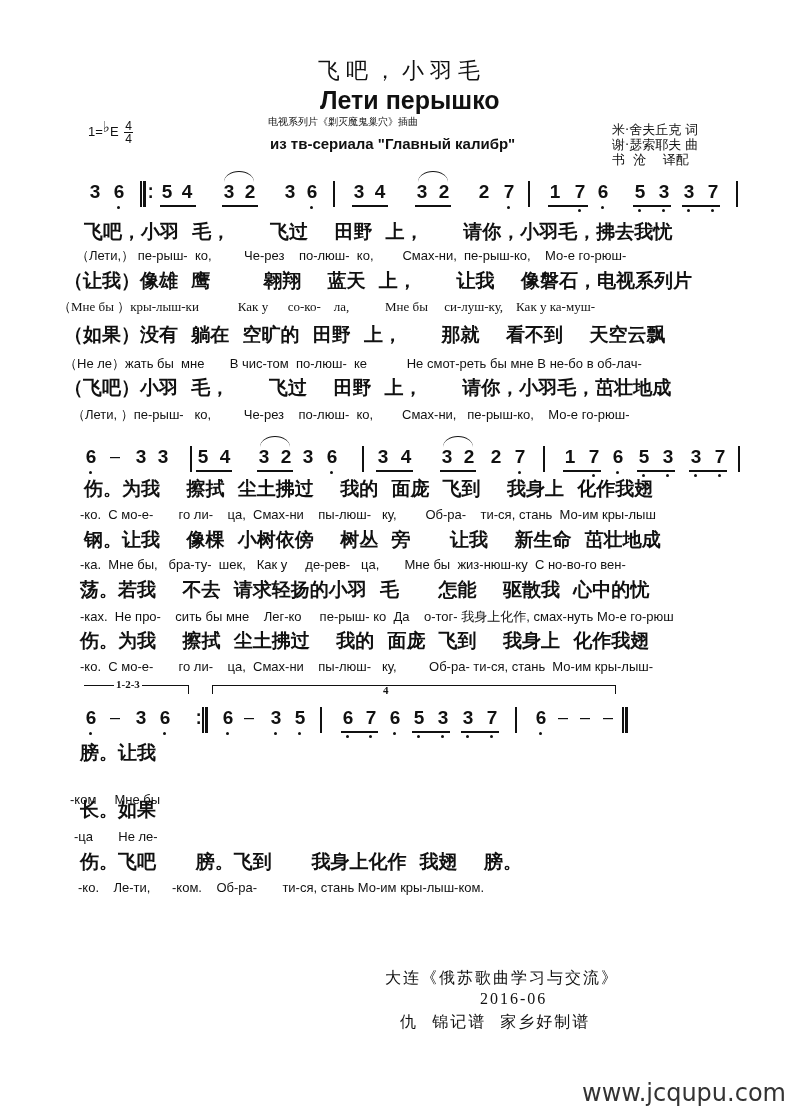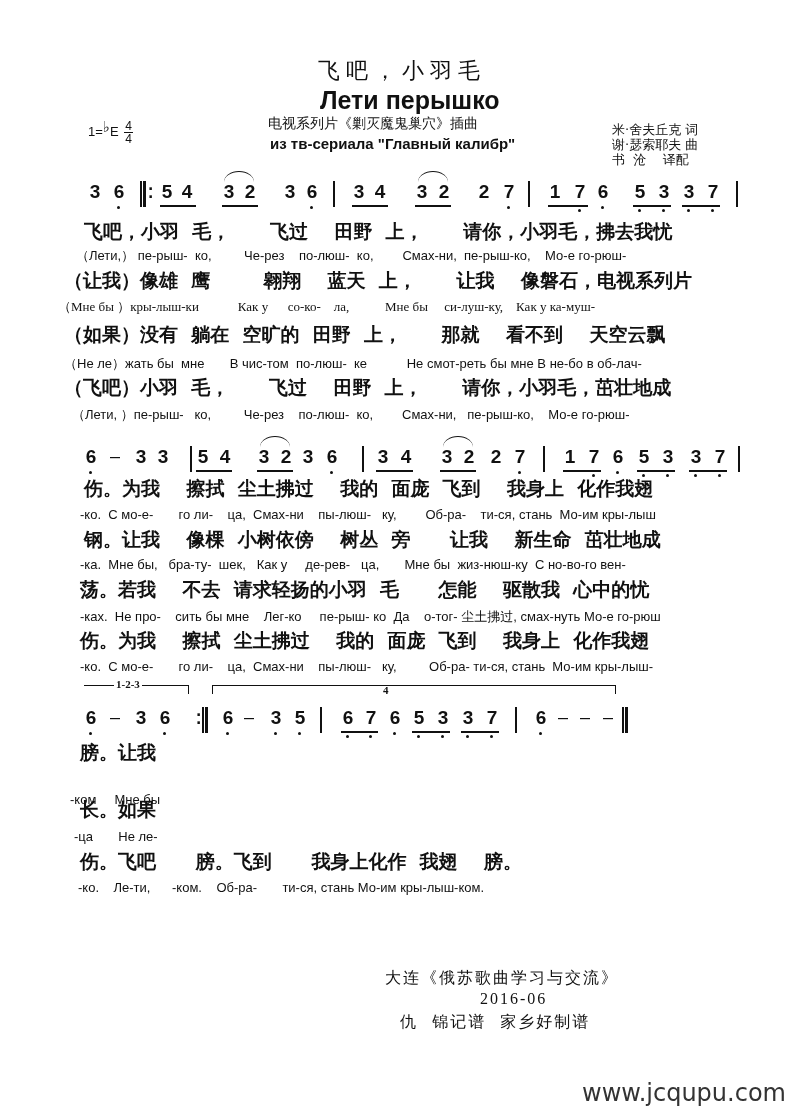--- a/index.html
+++ b/index.html
@@ -1,20 +1,20 @@
 <!DOCTYPE html>
 <html><head>
 <meta charset="utf-8">
 <style>
   html, body { margin: 0; padding: 0; background: #ffffff; }
   body { width: 790px; height: 1119px; position: relative; overflow: hidden; color: #111; font-family: "DejaVu Sans", sans-serif; }
   .abs { position: absolute; white-space: nowrap; }
   .title-cn { font-family: "DejaVu Serif", serif; font-size: 22px; letter-spacing: 6px; }
   .title-ru { font-family: "Liberation Sans", sans-serif; font-weight: bold; font-size: 25px; }
-  .sub-cn { font-family: "DejaVu Sans", sans-serif; font-size: 14px; }
+  .sub-cn { font-family: "DejaVu Sans", sans-serif; font-size: 10px; }
   .sub-ru { font-family: "Liberation Sans", sans-serif; font-weight: bold; font-size: 15px; }
   .credit { font-family: "DejaVu Sans", sans-serif; font-size: 13px; line-height: 15px; }
   .key { font-family: Liberation Sans, sans-serif; font-size: 13px; }
   .key .frac { display: inline-block; vertical-align: middle; text-align: center; font-size: 12px; line-height: 12px; margin-left: 2px; }
   .key .frac span { display: block; }
   .key .frac .n { border-bottom: 1px solid #111; padding: 0 1px; }
   .key .flat { font-size: 15px; position: relative; top: -4px; }
 
   .staff { position: absolute; height: 34px; }
   .note { position: absolute; font-family: "Liberation Sans", sans-serif; font-weight: bold; font-size: 19px; top: 0; width: 14px; text-align: center; }
@@ -139,21 +139,21 @@
     <div class="note dot ul" style="left: 661px;">3</div>
     <div class="note dot ul" style="left: 689px;">3</div>
     <div class="note dot ul" style="left: 713px;">7</div>
   </div>
 <div>
   <div class="lyr-cn" style="left:84px; top:476px; white-space:pre;">伤。为我    擦拭  尘土拂过    我的  面庞  飞到    我身上  化作我翅</div>
   <div class="lyr-ru" style="left:80px; top:507px; white-space:pre;">-ко.  С мо-е-       го ли-    ца,  Смах-ни    пы-люш-   ку,        Об-ра-    ти-ся, стань  Мо-им кры-лыш</div>
   <div class="lyr-cn" style="left:84px; top:527px; white-space:pre;">钢。让我    像棵  小树依傍    树丛  旁      让我    新生命  茁壮地成</div>
   <div class="lyr-ru" style="left:80px; top:557px; white-space:pre;">-ка.  Мне бы,   бра-ту-  шек,   Как у     де-рев-   ца,       Мне бы  жиз-нюш-ку  С но-во-го вен-</div>
   <div class="lyr-cn" style="left:80px; top:577px; white-space:pre;">荡。若我    不去  请求轻扬的小羽  毛      怎能    驱散我  心中的忧</div>
-  <div class="lyr-ru" style="left:80px; top:608px; white-space:pre;">-ках.  Не про-    сить бы мне    Лег-ко     пе-рыш- ко  Да    о-тог- 尘土拂过, смах-нуть Мо-е го-рюш</div>
+  <div class="lyr-ru" style="left:80px; top:608px; white-space:pre;">-ках.  Не про-    сить бы мне    Лег-ко     пе-рыш- ко  Да    о-тог- 我身上化作, смах-нуть Мо-е го-рюш</div>
   <div class="lyr-cn" style="left:80px; top:628px; white-space:pre;">伤。为我    擦拭  尘土拂过    我的  面庞  飞到    我身上  化作我翅</div>
   <div class="lyr-ru" style="left:80px; top:659px; white-space:pre;">-ко.  С мо-е-       го ли-    ца,  Смах-ни    пы-люш-   ку,         Об-ра- ти-ся, стань  Мо-им кры-лыш-</div>
 </div>
 
 <div class="volta" style="left:84px; top:685px; width:104px; border-right:1px solid #111;">
   <span style="position:absolute; left:30px; top:-8px; background:#fff; padding:0 2px;">1-2-3</span>
 </div>
 <div class="volta" style="left:212px; top:685px; width:402px; border-left:1px solid #111; border-right:1px solid #111;">
   <span style="position:absolute; left:170px; top:-2px;">4</span>
 </div>

